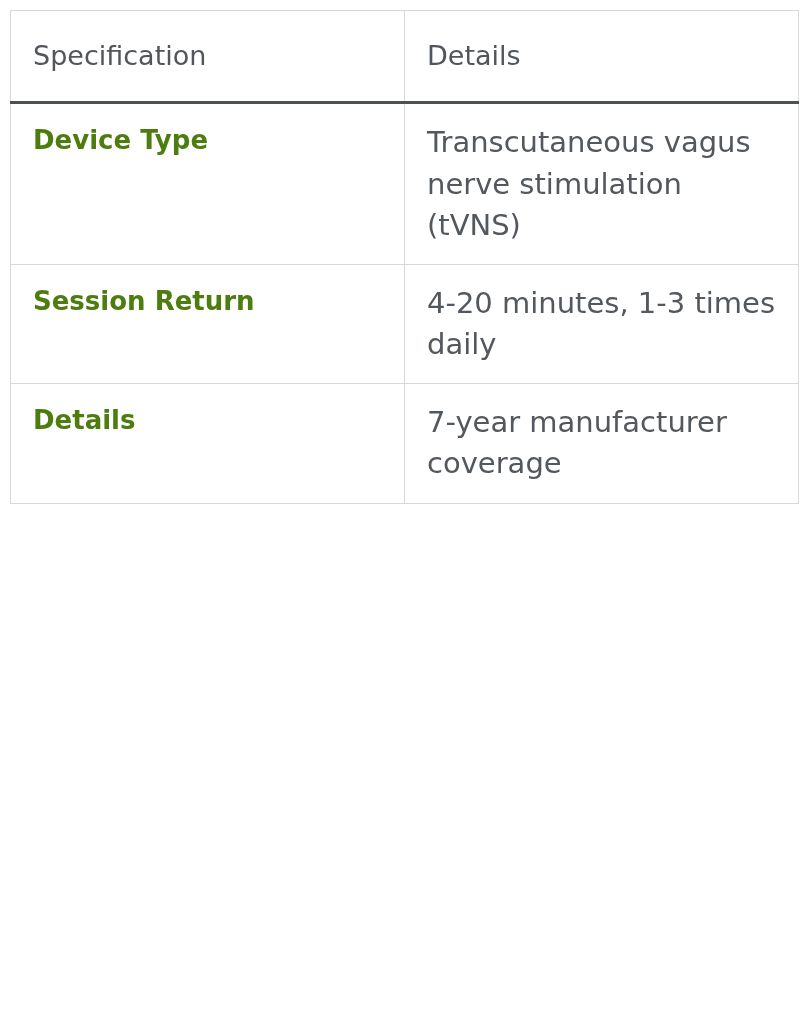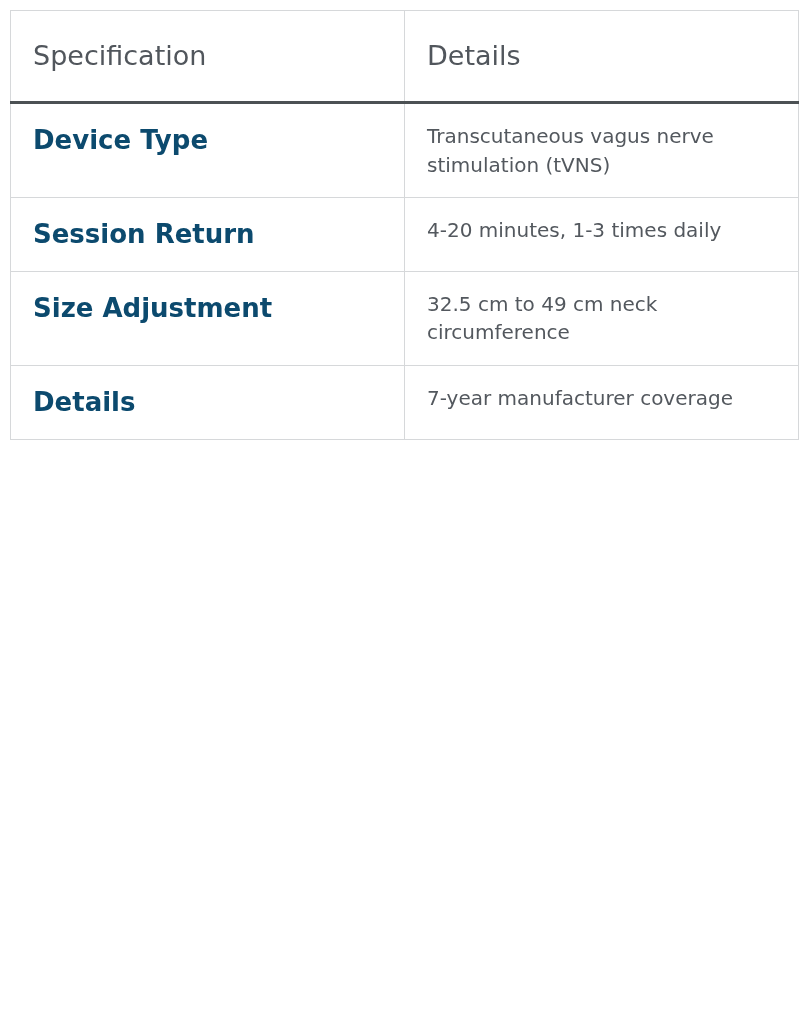--- a/index.html
+++ b/index.html
@@ -39,25 +39,25 @@
     font-weight: normal;
     font-size: 27px;
     color: #51565c;
     padding-top: 26px;
     padding-bottom: 26px;
     border-bottom: 3px solid #4c5154;
   }
   table.spec-table tbody th {
     font-weight: bold;
     font-size: 26px;
-    color: #0c4a6e;
+    color: #4d7c0f;
     margin-left: 13px;
   }
   table.spec-table tbody td {
-    font-size: 20px;
+    font-size: 29px;
     color: #53585e;
   }
   table.spec-table tbody tr:first-child th,
   table.spec-table tbody tr:first-child td {
     border-top: none;
   }
 </style>
 </head>
 <body>
 
@@ -76,22 +76,18 @@
     <tbody>
       <tr>
         <th>Device Type</th>
         <td>Transcutaneous vagus nerve stimulation (tVNS)</td>
       </tr>
       <tr>
         <th>Session Return</th>
         <td>4-20 minutes, 1-3 times daily</td>
       </tr>
       <tr>
-        <th>Size Adjustment</th>
-        <td>32.5 cm to 49 cm neck circumference</td>
-      </tr>
-      <tr>
         <th>Details</th>
         <td>7-year manufacturer coverage</td>
       </tr>
     </tbody>
   </table>
 </div>
 
 </body></html>

